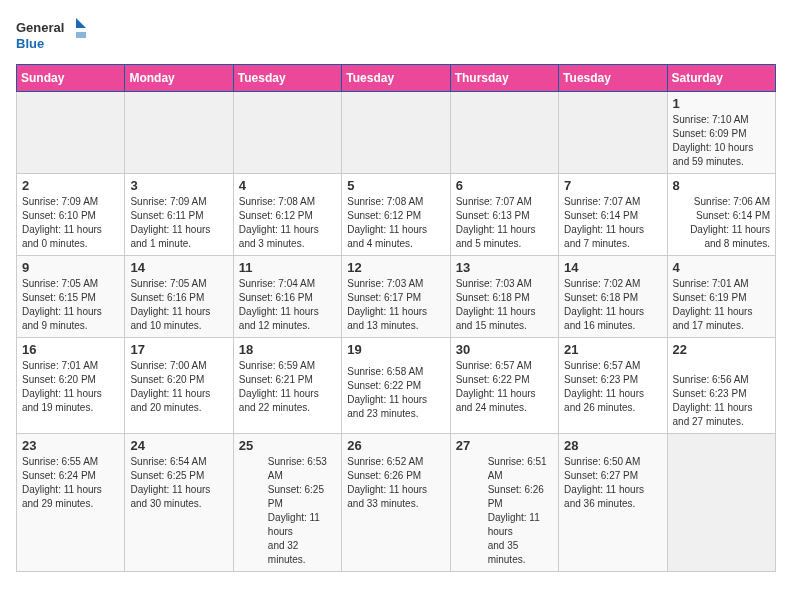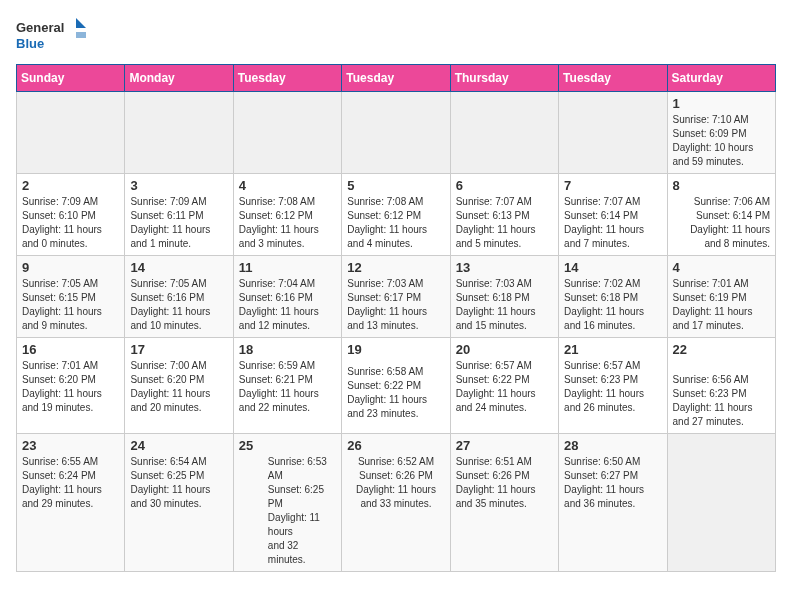--- a/index.html
+++ b/index.html
@@ -245,21 +245,21 @@
 and 22 minutes.</div>
         </td>
         <td>
           <div class="day-number">19</div>
           <div class="day-info" style="white-space: pre-line; margin-top: 8px;">Sunrise: 6:58 AM
 Sunset: 6:22 PM
 Daylight: 11 hours
 and 23 minutes.</div>
         </td>
         <td>
-          <div class="day-number">20</div>
+          <div class="day-number">30</div>
           <div class="day-info" style="white-space: pre-line;">Sunrise: 6:57 AM
 Sunset: 6:22 PM
 Daylight: 11 hours
 and 24 minutes.</div>
         </td>
         <td>
           <div class="day-number">21</div>
           <div class="day-info" style="white-space: pre-line;">Sunrise: 6:57 AM
 Sunset: 6:23 PM
 Daylight: 11 hours
@@ -290,28 +290,28 @@
         </td>
         <td>
           <div class="day-number">25</div>
           <div class="day-info" style="white-space: pre-line; margin-left: 29px;">Sunrise: 6:53 AM
 Sunset: 6:25 PM
 Daylight: 11 hours
 and 32 minutes.</div>
         </td>
         <td>
           <div class="day-number">26</div>
-          <div class="day-info" style="white-space: pre-line; text-align: center;">Sunrise: 6:52 AM
+          <div class="day-info" style="white-space: pre-line;">Sunrise: 6:52 AM
 Sunset: 6:26 PM
 Daylight: 11 hours
 and 33 minutes.</div>
         </td>
         <td>
           <div class="day-number">27</div>
-          <div class="day-info" style="white-space: pre-line;">Sunrise: 6:51 AM
+          <div class="day-info" style="white-space: pre-line; margin-left: 32px;">Sunrise: 6:51 AM
 Sunset: 6:26 PM
 Daylight: 11 hours
 and 35 minutes.</div>
         </td>
         <td>
           <div class="day-number">28</div>
           <div class="day-info" style="white-space: pre-line;">Sunrise: 6:50 AM
 Sunset: 6:27 PM
 Daylight: 11 hours
 and 36 minutes.</div>

